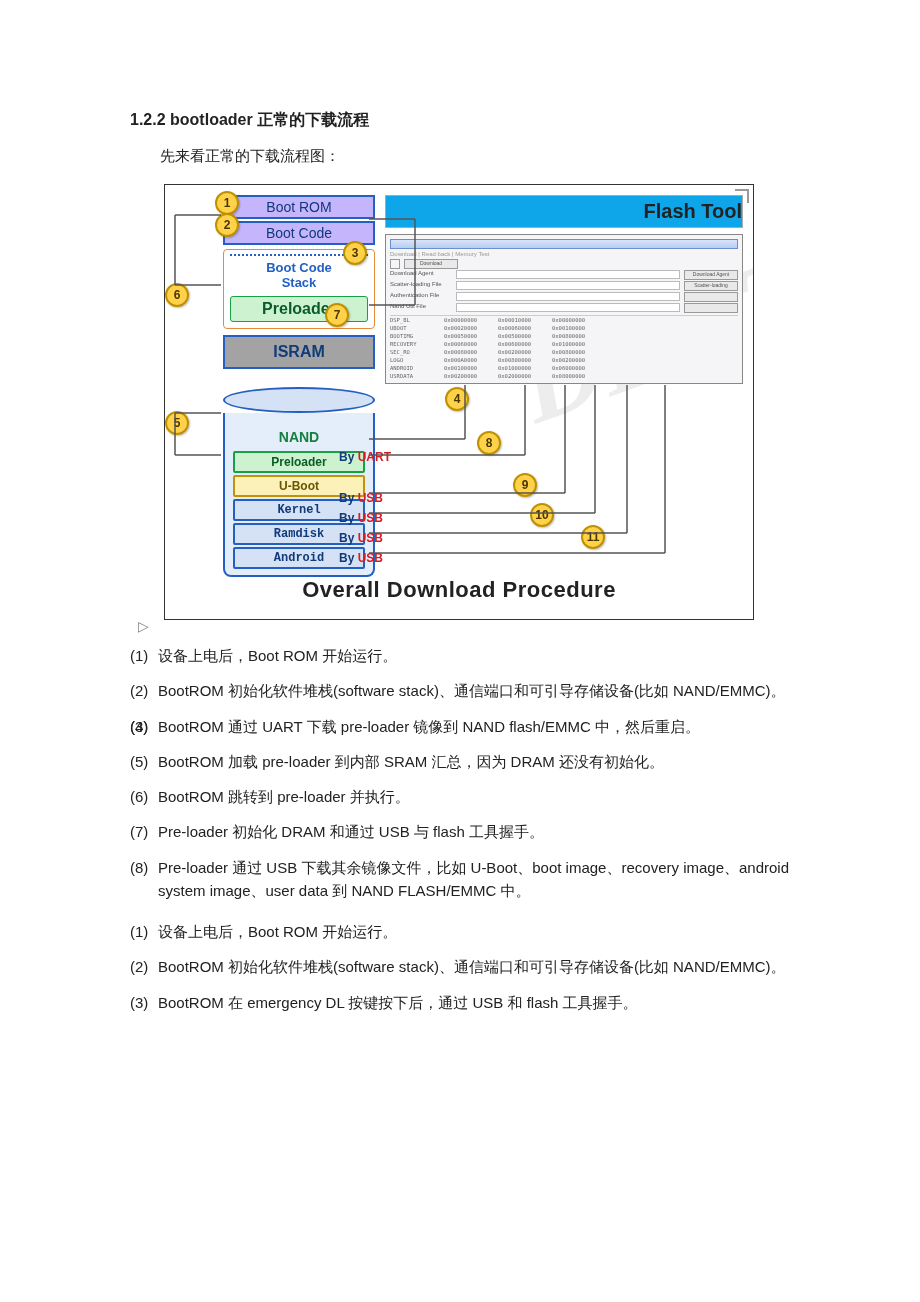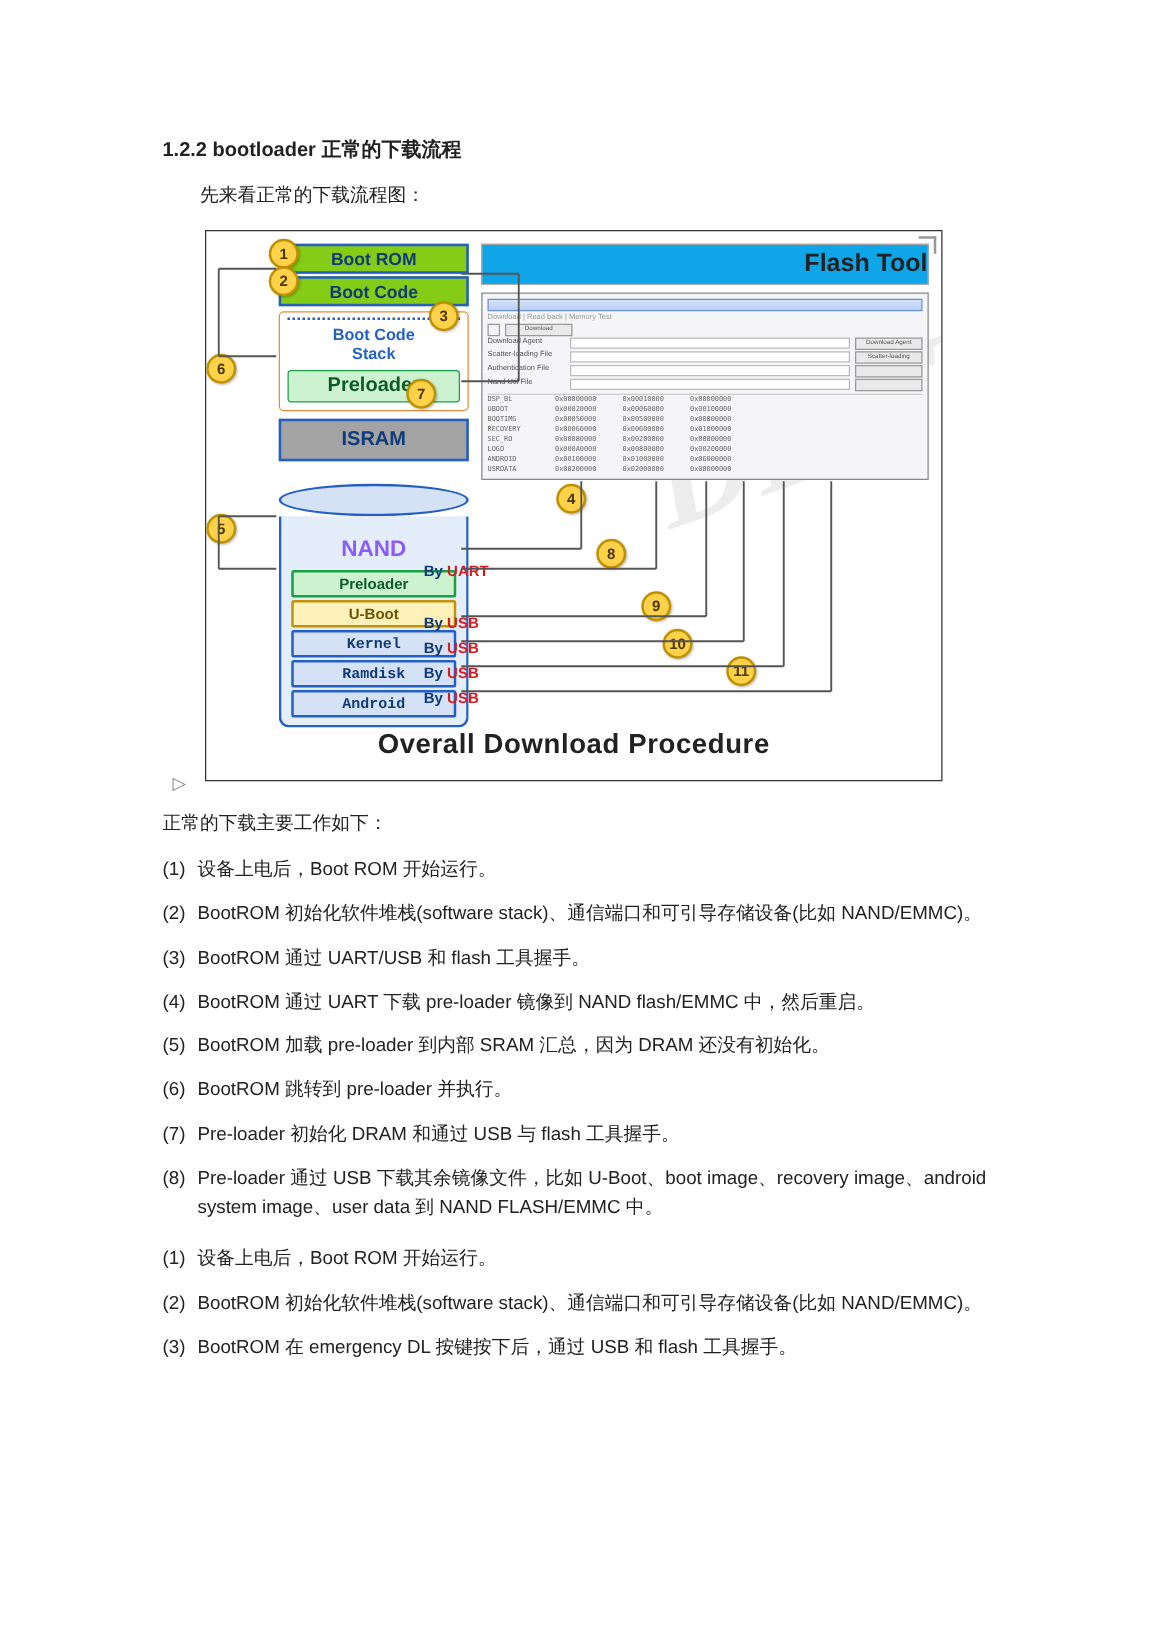--- a/index.html
+++ b/index.html
@@ -54,23 +54,23 @@
     display: flex;
     gap: 10px;
     align-items: flex-start;
     position: relative;
   }
   .left-col { width: 200px; position: relative; }
   .right-col { flex: 1; position: relative; }
 
   .topbox {
     border: 2px solid #2460c4;
-    background: #84cc16;
-    text-align: center;
-    font-weight: bold;
+    background: #c4b5fd;
+    text-align: center;
+    font-weight: normal;
     font-size: 14px;
     color: #103a7a;
     padding: 2px 0;
     margin-left: 48px;
     position: relative;
   }
   .orange-block {
     border: 1px solid #e48c3a;
     border-radius: 4px;
     background: #ffffff;
@@ -128,22 +128,22 @@
     height: 22px;
     border: 2px solid #2460c4;
     border-radius: 50% / 50%;
     background: #d5e2f6;
     position: relative;
     top: 0;
   }
   .cyl-label {
     text-align: center;
     font-weight: bold;
-    color: #8b5cf6;
-    font-size: 18px;
+    color: #15803d;
+    font-size: 14px;
     margin-bottom: 6px;
   }
   .slot {
     text-align: center;
     font-weight: bold;
     font-size: 12px;
     padding: 2px 0;
     margin-top: 2px;
     border: 2px solid;
     border-radius: 2px;
@@ -406,26 +406,25 @@
         <line x1="300" y1="200" x2="300" y2="254"></line>
         <line x1="204" y1="254" x2="300" y2="254"></line>
       </g>
     </svg>
 
     <div class="caption">Overall Download Procedure</div>
   </div>
 
   <span class="page-arrow">▷</span>
 
-  <p class="after">正常的下载主要工作如下：</p>
 
   <ol class="steps" id="normal-steps">
       <li><span class="num">(1)</span><span>设备上电后，Boot ROM 开始运行。</span></li>
       <li><span class="num">(2)</span><span>BootROM 初始化软件堆栈(software stack)、通信端口和可引导存储设备(比如 NAND/EMMC)。</span></li>
-      <li><span class="num">(3)</span><span>BootROM 通过 UART/USB 和 flash 工具握手。</span></li>
+      <li><span class="num">(3)</span></li>
       <li><span class="num">(4)</span><span>BootROM 通过 UART 下载 pre-loader 镜像到 NAND flash/EMMC 中，然后重启。</span></li>
       <li><span class="num">(5)</span><span>BootROM 加载 pre-loader 到内部 SRAM 汇总，因为 DRAM 还没有初始化。</span></li>
       <li><span class="num">(6)</span><span>BootROM 跳转到 pre-loader 并执行。</span></li>
       <li><span class="num">(7)</span><span>Pre-loader 初始化 DRAM 和通过 USB 与 flash 工具握手。</span></li>
       <li><span class="num">(8)</span><span>Pre-loader 通过 USB 下载其余镜像文件，比如 U-Boot、boot image、recovery image、android system image、user data 到 NAND FLASH/EMMC 中。</span></li>
     </ol>
 
 
   <ol class="steps" id="emergency-steps">
       <li><span class="num">(1)</span><span>设备上电后，Boot ROM 开始运行。</span></li>

